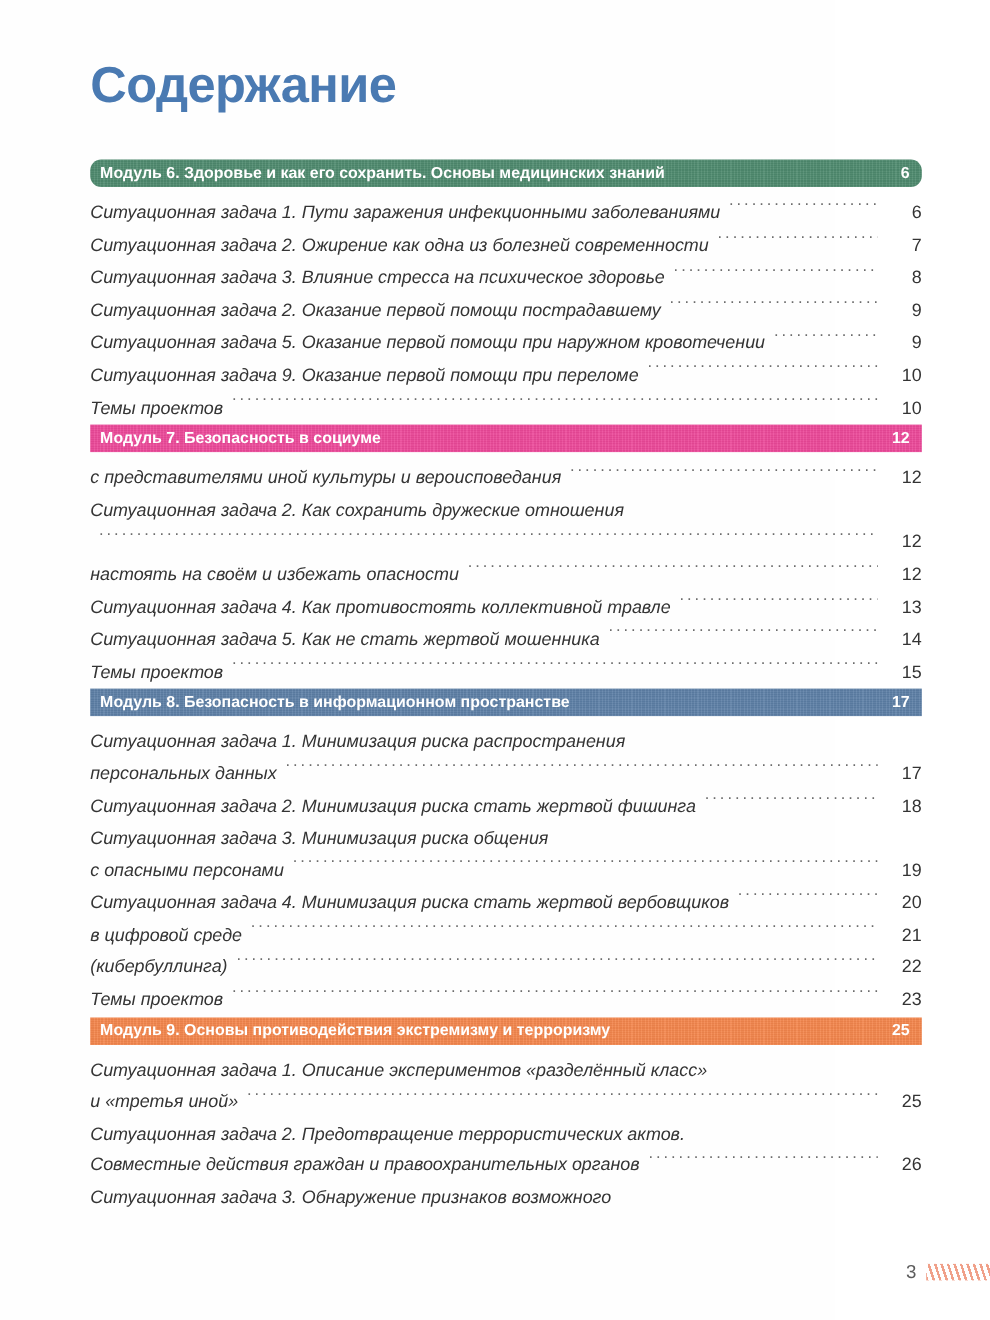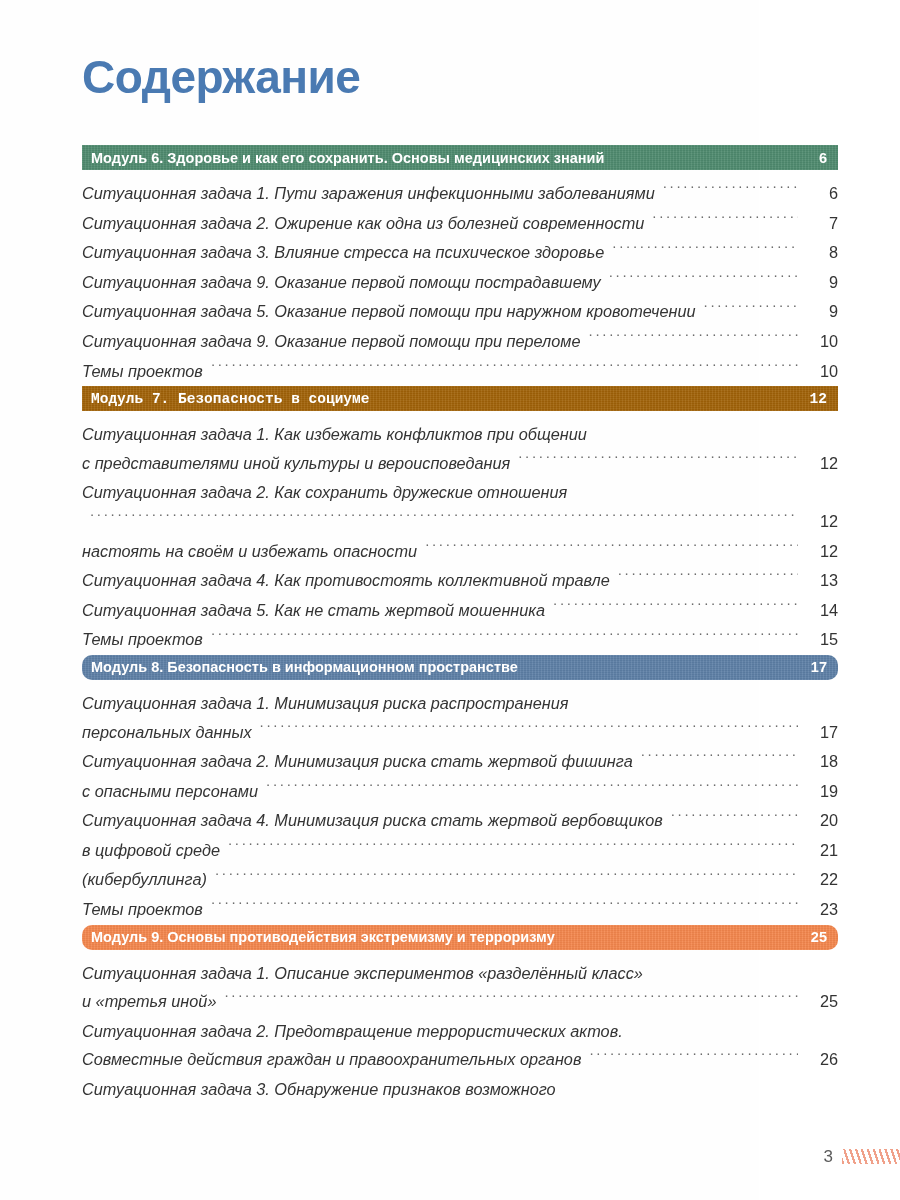--- a/index.html
+++ b/index.html
@@ -74,21 +74,21 @@
   .module-bar .bar-title,
   .module-bar .bar-page {
     position: relative;
     z-index: 2;
     white-space: nowrap;
   }
   .module-bar .bar-page {
     padding-right: 2px;
   }
 
-  .bar-green  { background: #4e8a6e; }
+  .bar-green  { background: #4e8a6e; border-radius: 10px; }
   .bar-red    { background: #f0564a; }
   .bar-blue   { background: #5d7fa6; }
   .bar-orange { background: #f4864c; }
 
   
   .entry {
     margin-bottom: 1px;
   }
   .line {
     display: flex;
@@ -183,21 +183,21 @@
         </div>
         <div class="entry">
           <div class="line">
             <span class="label">Ситуационная задача 3. Влияние стресса на психическое здоровье</span>
             <span class="leader"></span>
             <span class="pagenum">8</span>
           </div>
         </div>
         <div class="entry">
           <div class="line">
-            <span class="label">Ситуационная задача 9. Оказание первой помощи пострадавшему</span>
+            <span class="label">Ситуационная задача 2. Оказание первой помощи пострадавшему</span>
             <span class="leader"></span>
             <span class="pagenum">9</span>
           </div>
         </div>
         <div class="entry">
           <div class="line">
             <span class="label">Ситуационная задача 5. Оказание первой помощи при наружном кровотечении</span>
             <span class="leader"></span>
             <span class="pagenum">9</span>
           </div>
@@ -211,30 +211,25 @@
         </div>
         <div class="entry">
           <div class="line">
             <span class="label">Темы проектов</span>
             <span class="leader"></span>
             <span class="pagenum">10</span>
           </div>
         </div>
       </div>
       <div class="module-section">
-        <div class="module-bar bar-red" style="background: #a16207; font-family: Liberation Mono, monospace;">
+        <div class="module-bar bar-red" style="background: #ec4899;">
           <span class="bar-title">Модуль 7. Безопасность в социуме</span>
           <span class="bar-page">12</span>
         </div>
         <div class="entry">
-          <div class="line no-leader">
-            <span class="label">Ситуационная задача 1. Как избежать конфликтов при общении</span>
-            <span class="leader"></span>
-            <span class="pagenum"></span>
-          </div>
           <div class="line">
             <span class="label">с представителями иной культуры и вероисповедания</span>
             <span class="leader"></span>
             <span class="pagenum">12</span>
           </div>
         </div>
         <div class="entry">
           <div class="line no-leader">
             <span class="label">Ситуационная задача 2. Как сохранить дружеские отношения</span>
             <span class="leader"></span>
@@ -268,21 +263,21 @@
         </div>
         <div class="entry">
           <div class="line">
             <span class="label">Темы проектов</span>
             <span class="leader"></span>
             <span class="pagenum">15</span>
           </div>
         </div>
       </div>
       <div class="module-section">
-        <div class="module-bar bar-blue" style="background: rgb(93, 127, 166); border-radius: 10px;">
+        <div class="module-bar bar-blue" style="background: rgb(93, 127, 166);">
           <span class="bar-title">Модуль 8. Безопасность в информационном пространстве</span>
           <span class="bar-page">17</span>
         </div>
         <div class="entry">
           <div class="line no-leader">
             <span class="label">Ситуационная задача 1. Минимизация риска распространения</span>
             <span class="leader"></span>
             <span class="pagenum"></span>
           </div>
           <div class="line">
@@ -292,20 +287,25 @@
           </div>
         </div>
         <div class="entry">
           <div class="line">
             <span class="label">Ситуационная задача 2. Минимизация риска стать жертвой фишинга</span>
             <span class="leader"></span>
             <span class="pagenum">18</span>
           </div>
         </div>
         <div class="entry">
+          <div class="line no-leader">
+            <span class="label">Ситуационная задача 3. Минимизация риска общения</span>
+            <span class="leader"></span>
+            <span class="pagenum"></span>
+          </div>
           <div class="line">
             <span class="label">с опасными персонами</span>
             <span class="leader"></span>
             <span class="pagenum">19</span>
           </div>
         </div>
         <div class="entry">
           <div class="line">
             <span class="label">Ситуационная задача 4. Минимизация риска стать жертвой вербовщиков</span>
             <span class="leader"></span>
@@ -328,21 +328,21 @@
         </div>
         <div class="entry">
           <div class="line">
             <span class="label">Темы проектов</span>
             <span class="leader"></span>
             <span class="pagenum">23</span>
           </div>
         </div>
       </div>
       <div class="module-section">
-        <div class="module-bar bar-orange" style="background: rgb(244, 134, 76); border-radius: 10px;">
+        <div class="module-bar bar-orange" style="background: rgb(244, 134, 76);">
           <span class="bar-title">Модуль 9. Основы противодействия экстремизму и терроризму</span>
           <span class="bar-page">25</span>
         </div>
         <div class="entry">
           <div class="line no-leader">
             <span class="label">Ситуационная задача 1. Описание экспериментов «разделённый класс»</span>
             <span class="leader"></span>
             <span class="pagenum"></span>
           </div>
           <div class="line">

